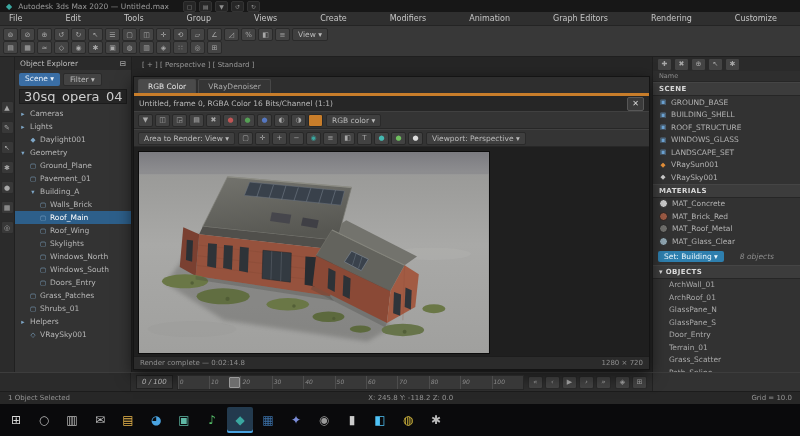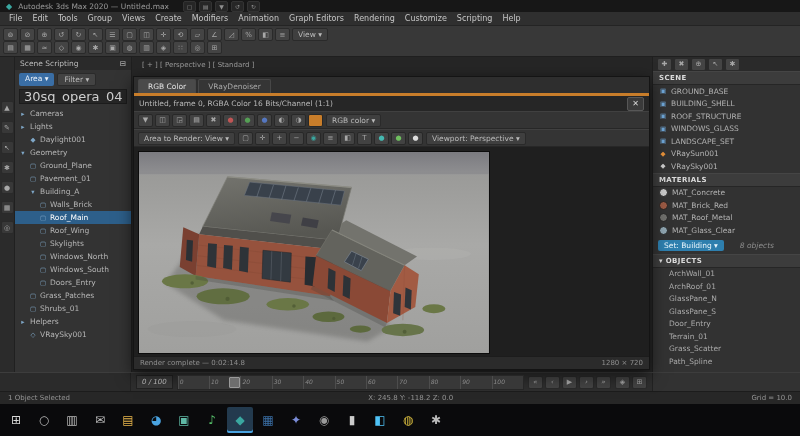--- a/index.html
+++ b/index.html
@@ -3,21 +3,21 @@
 <meta charset="utf-8">
 <style>
   html,body{margin:0;padding:0;background:#101010;}
   body{width:800px;height:436px;overflow:hidden;font-family:"DejaVu Sans",sans-serif;color:#c0c0c0;}
   .app{width:800px;height:436px;display:flex;flex-direction:column;background:#2f2f2f;}
   
   .titlebar{height:12px;background:#171717;display:flex;align-items:center;gap:6px;padding:0 6px;font-size:7.5px;color:#9a9a9a;flex:0 0 auto;}
   .appicon{color:#3aa7a0;font-size:8px;}
   .qa{display:flex;gap:3px;margin-left:8px;}
   .qbtn{width:11px;height:9px;background:#262626;border:1px solid #333;color:#8f8f8f;font-size:6px;display:flex;align-items:center;justify-content:center;border-radius:2px;}
-  .menubar{height:13px;background:#2f2f2f;border-bottom:1px solid #242424;display:flex;align-items:center;padding:0 4px;font-size:8px;flex:0 0 auto;}
+  .menubar{height:13px;background:#2f2f2f;border-bottom:1px solid #242424;display:flex;align-items:center;padding:0 4px;font-size:8px;flex:0 0 auto;gap:33px;}
   .menu-item{padding:0 5px;color:#c6c6c6;white-space:nowrap;}
   .toolbar{background:#383838;border-bottom:1px solid #1f1f1f;padding:2px 3px;flex:0 0 auto;}
   .tb-row{display:flex;gap:2px;height:13px;align-items:center;}
   .tb-group{display:flex;gap:2px;align-items:center;}
   .tbtn{width:13px;height:11px;background:#444;border:1px solid #2a2a2a;color:#a8a8a8;font-size:7px;display:flex;align-items:center;justify-content:center;border-radius:2px;flex:0 0 auto;}
   .tb-dd{background:#3f3f3f;border:1px solid #2a2a2a;padding:0 5px;font-size:7.5px;height:11px;display:flex;align-items:center;color:#bbb;border-radius:2px;white-space:nowrap;}
   
   .main{flex:1;display:flex;min-height:0;}
   .dock{width:14px;background:#2b2b2b;border-right:1px solid #202020;display:flex;flex-direction:column;align-items:center;padding-top:44px;gap:7px;flex:0 0 auto;}
   .dock .tbtn{width:11px;height:11px;background:#383838;}
@@ -164,25 +164,25 @@
         <span class="tbtn">✎</span>
         <span class="tbtn">↖</span>
         <span class="tbtn">✱</span>
         <span class="tbtn">●</span>
         <span class="tbtn">▦</span>
         <span class="tbtn">◎</span>
       </div>
 
     <div class="left-panel">
       <div class="panel-title">
-        <span>Scene Scripting</span>
+        <span>Object Explorer</span>
         <span>⊟</span>
       </div>
       <div class="lp-controls">
-        <span class="btn-blue">Area ▾</span>
+        <span class="btn-blue">Scene ▾</span>
         <span class="btn-gray">Filter ▾</span>
       </div>
       <input class="lp-search" value="30sq_opera_04" style="">
       <div class="tree">
 
           <div class="tree-row" style="padding-left: 4px;">
             <span class="ticon">▸</span>
             <span>Cameras</span>
           </div>
 
@@ -462,20 +462,21 @@
 
     <div class="right-panel">
       <div class="rp-toolbar">
 
       <span class="tbtn">✚</span>
           <span class="tbtn">✖</span>
           <span class="tbtn">⊕</span>
           <span class="tbtn">↖</span>
           <span class="tbtn">✱</span>
         </div>
+      <div class="rp-colhead">Name</div>
       <div class="rp-section">SCENE</div>
       <div>
 
           <div class="rp-row">
             <span class="cube" style="color: rgb(111, 167, 216);">▣</span>
             <span>GROUND_BASE</span>
           </div>
 
           <div class="rp-row">
             <span class="cube" style="color: rgb(111, 167, 216);">▣</span>

